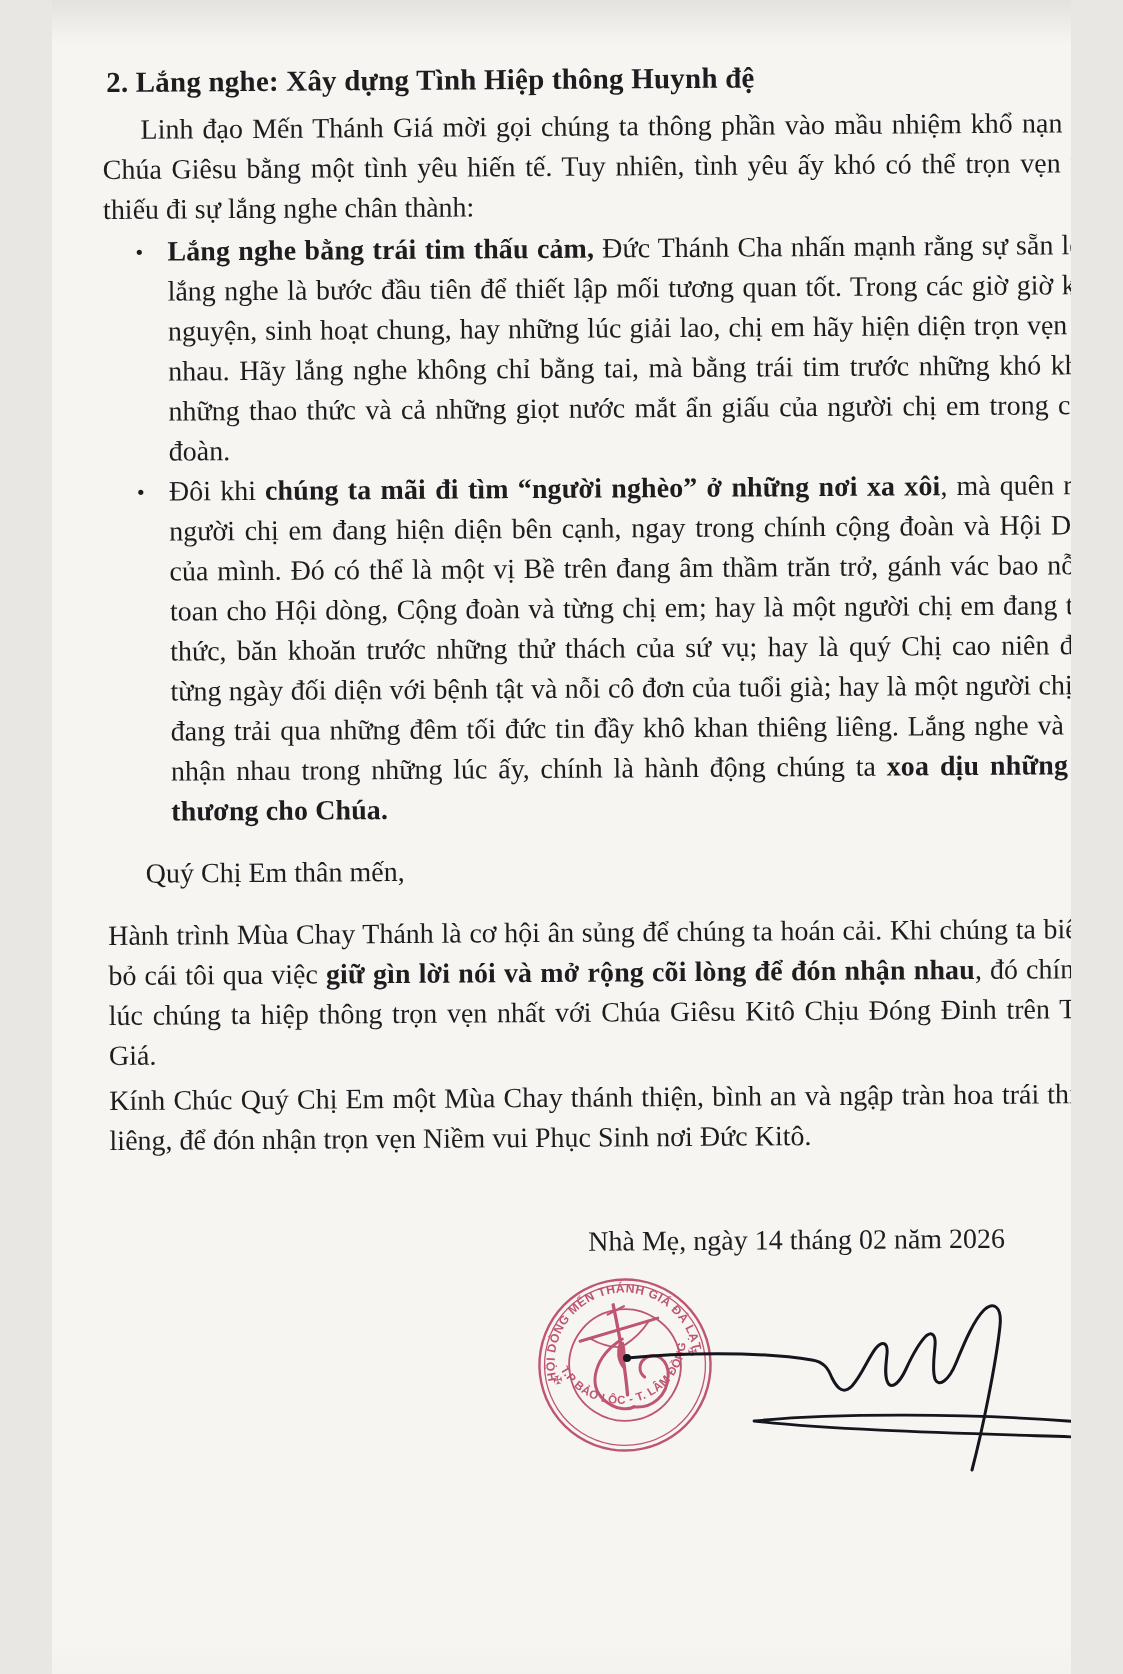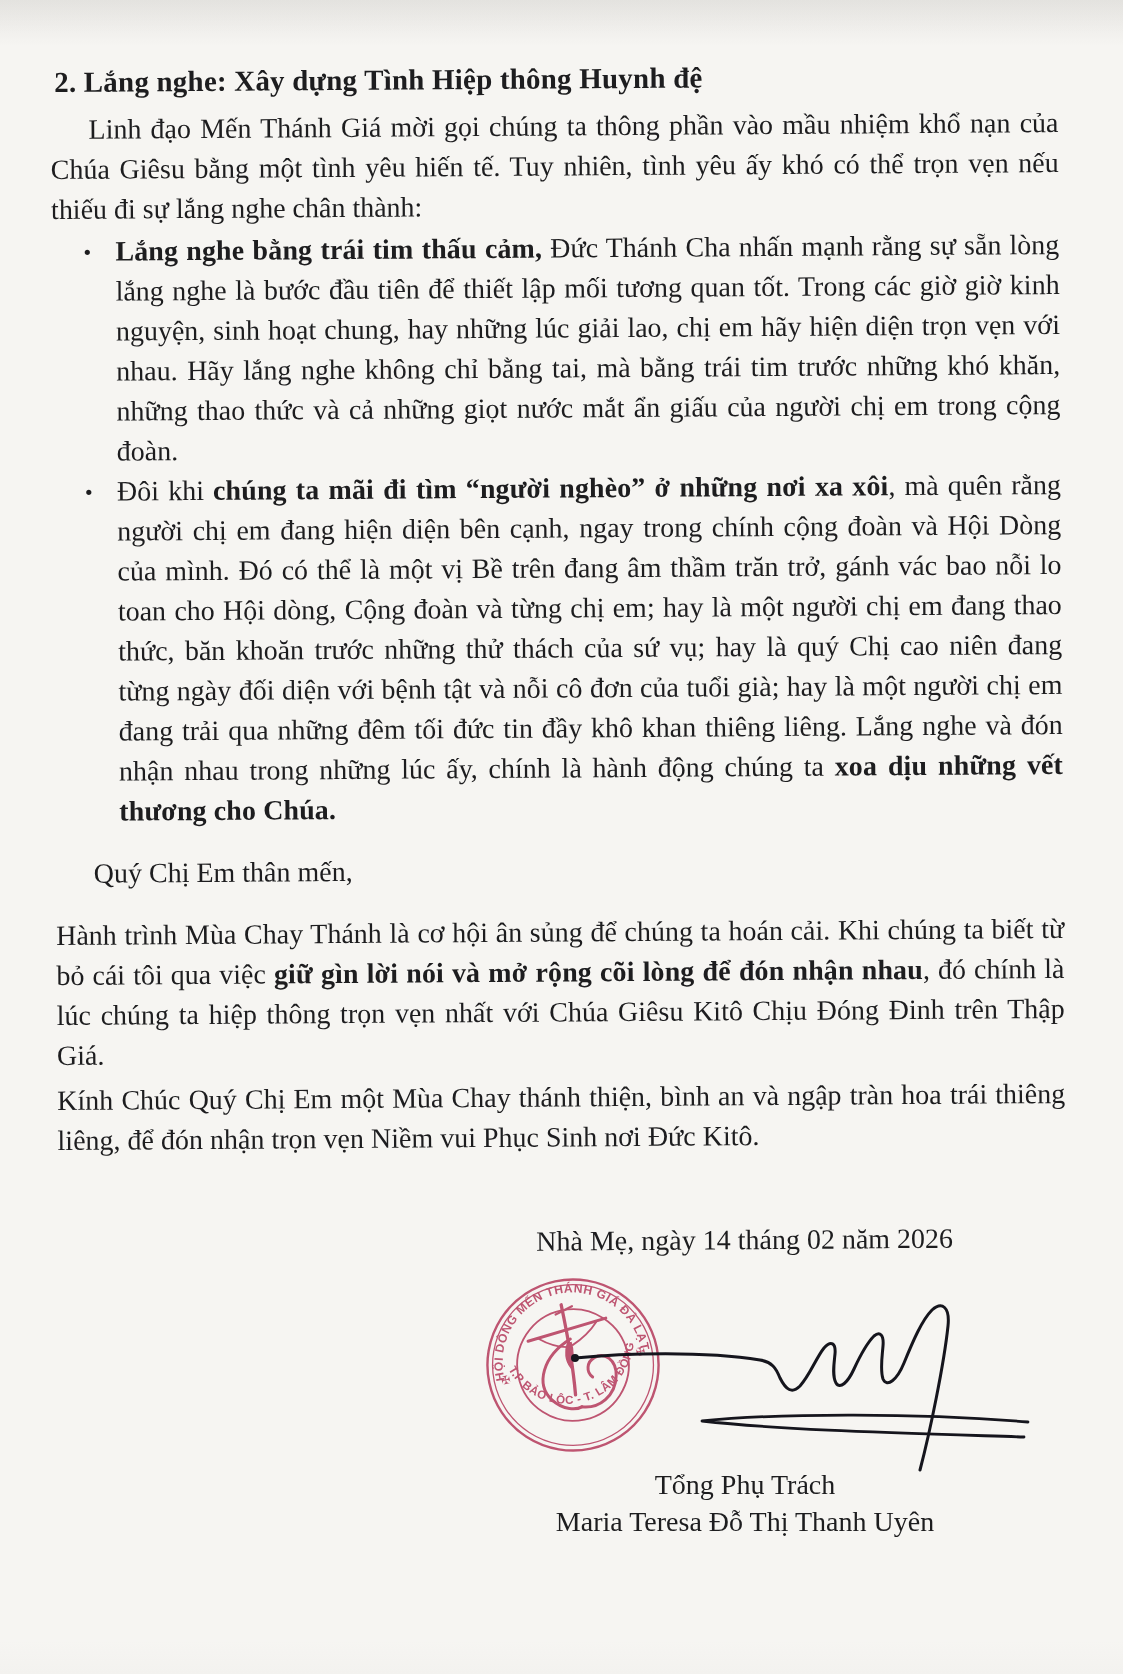--- a/index.html
+++ b/index.html
@@ -1,18 +1,18 @@
 <!DOCTYPE html>
 <html lang="vi"><head>
 <meta charset="utf-8">
 <style>
   html,body{margin:0;padding:0;background:#e8e7e4;}
   .page{
     position:relative;
-    width:1123px;height:1674px;
+    width:1019px;height:1674px;
     margin:0 auto;
     background:linear-gradient(180deg,#f2f1ee 0%,#f6f5f2 2%,#f6f5f2 98%,#f3f2ef 100%);
     color:#1d1d1f;
     font-family:"Liberation Serif","DejaVu Serif",serif;
     overflow:hidden;
   }
   .paper-shade{
     position:absolute;left:0;top:0;right:0;height:46px;
     background:linear-gradient(180deg,rgba(190,188,184,.28),rgba(190,188,184,0));
     pointer-events:none;
@@ -134,17 +134,13 @@
            C 462 68 460 80 463 89
            C 467 98 477 90 484 73
            C 493 51 502 30 512 20
            C 522 11 530 17 528 36
            C 524 74 510 142 500 180"></path>
       <path stroke-width="2.8" d="M 608 132 C 500 123 360 123 282 131
            C 360 140 480 143 604 147"></path>
     </g>
   </svg>
 
-  <div class="signblock">
-    <div class="title">Tổng Phụ Trách</div>
-    <div class="name">Maria Teresa Đỗ Thị Thanh Uyên</div>
-  </div>
 </div>
 
 </body></html>

